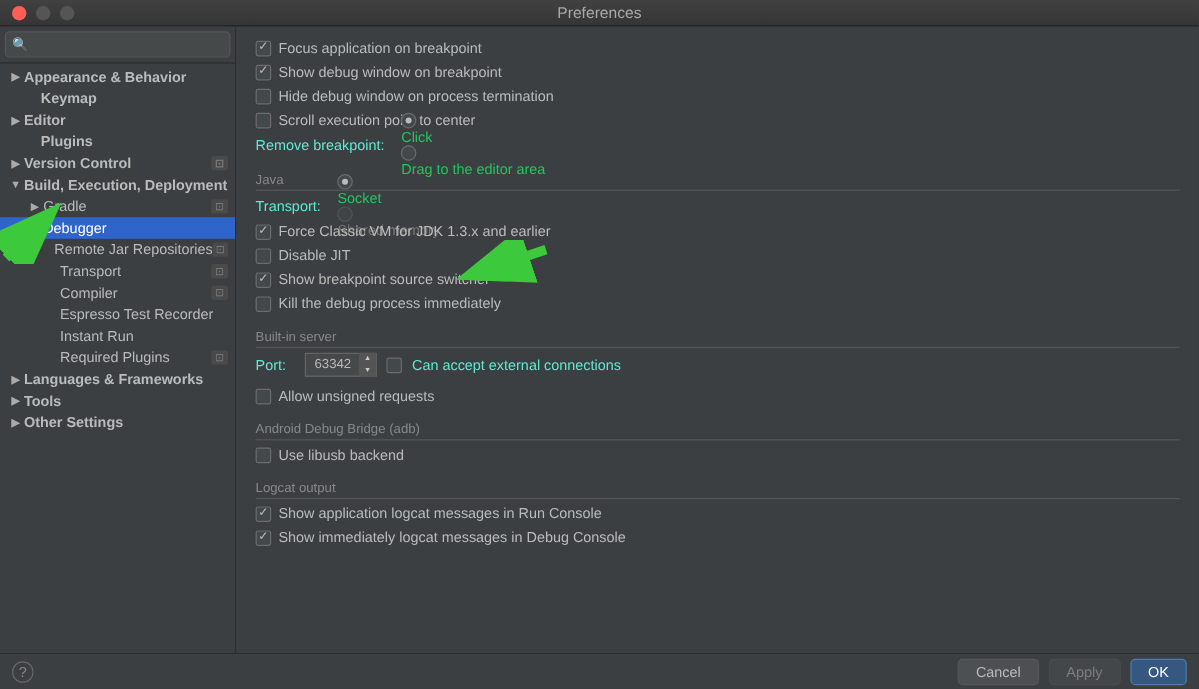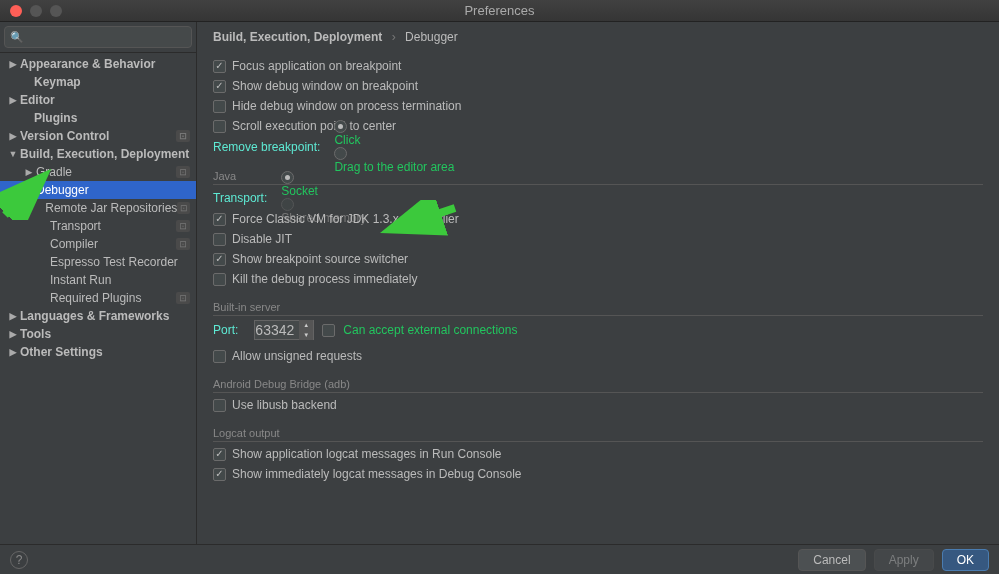--- a/index.html
+++ b/index.html
@@ -45,21 +45,21 @@
 .radio-row { display: flex; align-items: center; gap: 6px; height: 22px; }
 .rlabel { color: #5eead4; margin-right: 8px; }
 .radio { width: 13px; height: 13px; border-radius: 50%; border: 1px solid #6b6b6b; background: #43494a; display: flex; align-items: center; justify-content: center; flex-shrink: 0; }
 .radio.selected::after { content: ""; width: 5px; height: 5px; border-radius: 50%; background: #bbb; }
 .radio.disabled { opacity: 0.5; }
 .radio-label { color: #22c55e; margin-right: 18px; }
 .radio-label.disabled { color: #777; }
 
 .port-row { display: flex; align-items: center; gap: 8px; height: 24px; }
 .spinner { width: 60px; height: 20px; background: #45494a; border: 1px solid #646464; display: flex; align-items: center; }
-.spinner-val { flex: 1; color: #bbb; font-size: 14px; }
+.spinner-val { flex: 1; text-align: center; color: #bbb; font-size: 11px; }
 .spinner-btns { width: 14px; display: flex; flex-direction: column; }
 .spinner-btn { height: 10px; font-size: 6px; text-align: center; background: #555; color: #ccc; line-height: 10px; cursor: pointer; }
 
 .footer { height: 30px; border-top: 1px solid #2b2b2b; display: flex; align-items: center; padding: 0 10px; gap: 8px; background: #3c3f41; }
 .footer .spacer { flex: 1; }
 .btn { height: 22px; padding: 0 14px; border-radius: 4px; border: 1px solid #555; background: #4c5052; color: #bbbbbb; font-size: 12px; cursor: pointer; }
 .btn.disabled { opacity: 0.5; }
 .btn.primary { background: #365880; border-color: #4a7cb0; color: #fff; }
 .help-icon { width: 18px; height: 18px; border-radius: 50%; border: 1px solid #666; color: #888; font-size: 12px; display: flex; align-items: center; justify-content: center; cursor: pointer; }
 
@@ -172,25 +172,20 @@
         </div>
         <div class="tree-item bold">
           <span class="indent" style="width: 6px;"></span>
           <span class="arrow">▶</span>
           <span>Other Settings</span>
         </div>
       </div>
   </div>
 
   <div class="content">
-    <div class="breadcrumb">
-      <span class="bold">Build, Execution, Deployment</span>
-      <span class="sep">›</span>
-      <span>Debugger</span>
-    </div>
 
     <div id="general-checks">
         <div class="check-row">
           <div class="checkbox checked"></div>
           <span class="check-label">Focus application on breakpoint</span>
         </div>
         <div class="check-row">
           <div class="checkbox checked"></div>
           <span class="check-label">Show debug window on breakpoint</span>
         </div>
@@ -237,21 +232,21 @@
     <div class="port-row">
       <span class="rlabel">Port:</span>
       <div class="spinner">
         <span class="spinner-val">63342</span>
         <div class="spinner-btns">
           <div class="spinner-btn">▲</div>
           <div class="spinner-btn">▼</div>
         </div>
       </div>
       <div class="checkbox"></div>
-      <span class="check-label" style="color:#22c55e">Can accept external connections</span>
+      <span class="check-label" style="color:#5eead4">Can accept external connections</span>
     </div>
     <div class="check-row" style="margin-top:4px">
       <div class="checkbox"></div>
       <span class="check-label">Allow unsigned requests</span>
     </div>
 
     <div class="section-label">Android Debug Bridge (adb)</div>
     <div class="check-row">
       <div class="checkbox"></div>
       <span class="check-label">Use libusb backend</span>

